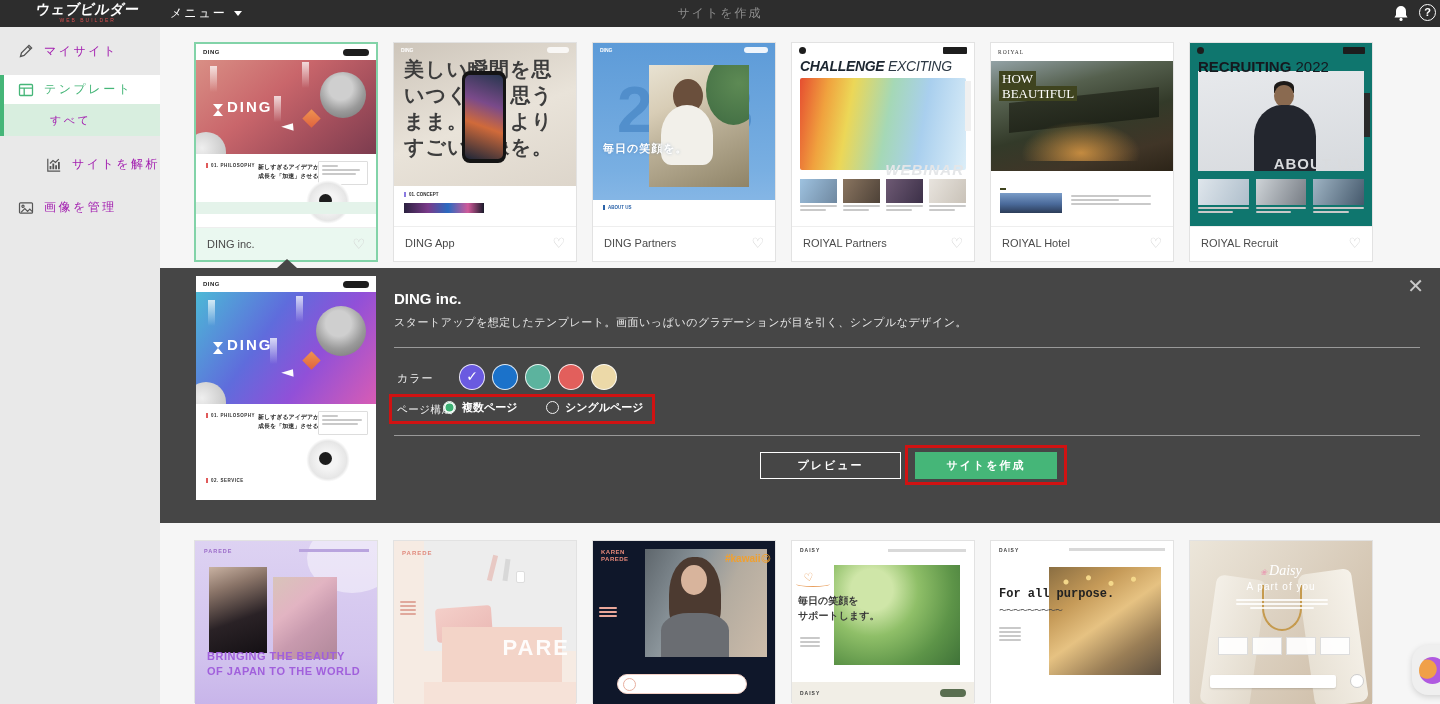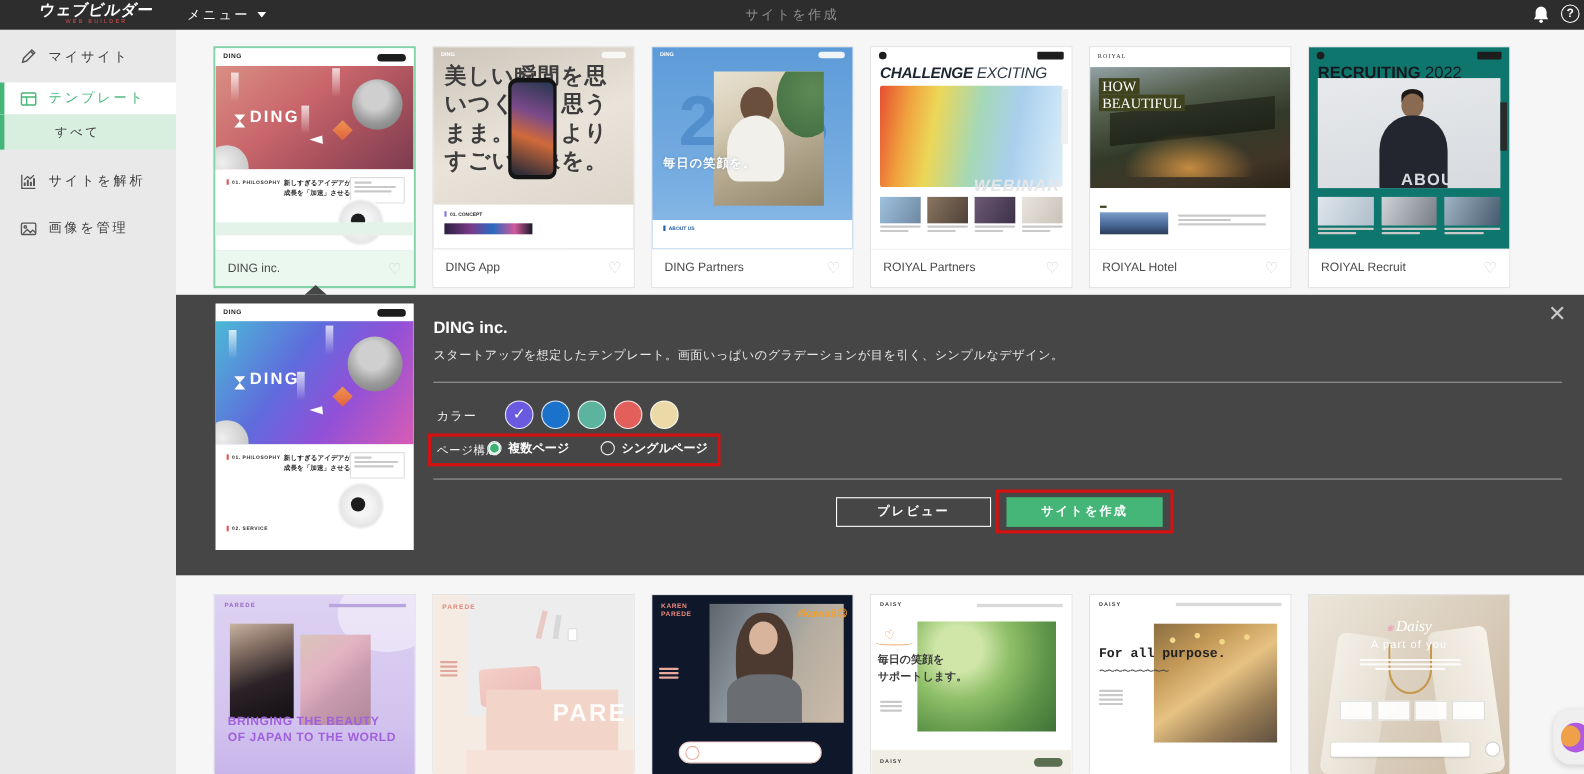--- a/index.html
+++ b/index.html
@@ -11,26 +11,26 @@
   #logo .main { font-size:14px; font-weight:bold; letter-spacing:.5px; transform:skewX(-8deg); display:block; line-height:16px; }
   #logo .sub { display:block; font-size:5px; letter-spacing:2px; color:#d95050; line-height:6px; }
   #menu { position:absolute; left:170px; top:0; height:27px; display:flex; align-items:center; gap:7px; color:#fff; font-size:12px; letter-spacing:2px; cursor:pointer; }
   #menu .chev { width:0; height:0; border-left:4px solid transparent; border-right:4px solid transparent; border-top:5px solid #fff; }
   #center-title { position:absolute; left:0; right:0; top:0; height:27px; line-height:27px; text-align:center; color:#8e8e8e; font-size:12px; letter-spacing:2px; }
   #bell { position:absolute; right:30px; top:4px; width:18px; height:18px; cursor:pointer; }
   #help { position:absolute; right:4px; top:4px; width:17px; height:17px; border:1.5px solid #fff; border-radius:50%; color:#fff; font-size:11px; font-weight:bold; text-align:center; line-height:14px; cursor:pointer; }
 
   
   #sidebar { position:absolute; left:0; top:27px; width:160px; height:677px; background:#e9e9e9; z-index:20; }
-  .side-item { display:flex; align-items:center; gap:10px; padding-left:18px; font-size:12px; letter-spacing:2.5px; color:#404040; cursor:pointer; }
+  .side-item { display:flex; align-items:center; gap:10px; padding-left:18px; font-size:12px; letter-spacing:2.5px; color:#a21caf; cursor:pointer; }
   .side-item svg { width:16px; height:16px; flex:0 0 16px; }
   #si-mysite { height:48px; }
   #si-template { height:29px; background:#fff; border-left:4px solid #45b678; padding-left:14px; color:#45b678; }
   #si-all { height:32px; background:#d8eedf; border-left:4px solid #45b678; padding-left:46px; font-size:11px; }
-  #si-analyze { height:43px; margin-top:7px; }
+  #si-analyze { height:43px; margin-top:7px;justify-content:flex-end; }
   #si-images { height:43px; }
 
   
   .cards-row { position:absolute; left:160px; display:flex; gap:15px; padding-left:34px; }
   #row1 { top:42px; }
   #row2 { top:540px; }
   .card { width:184px; background:#fff; border:1px solid #e2e2e2; cursor:pointer; }
   .card.selected { border:2px solid #82d3a8; }
   .thumb { height:183px; position:relative; overflow:hidden; background:#fff; }
   .card-label { height:33px; display:flex; align-items:center; justify-content:space-between; padding:0 11px; font-size:11px; color:#4a4a4a; background:#fff; border-top:1px solid #eee; }

